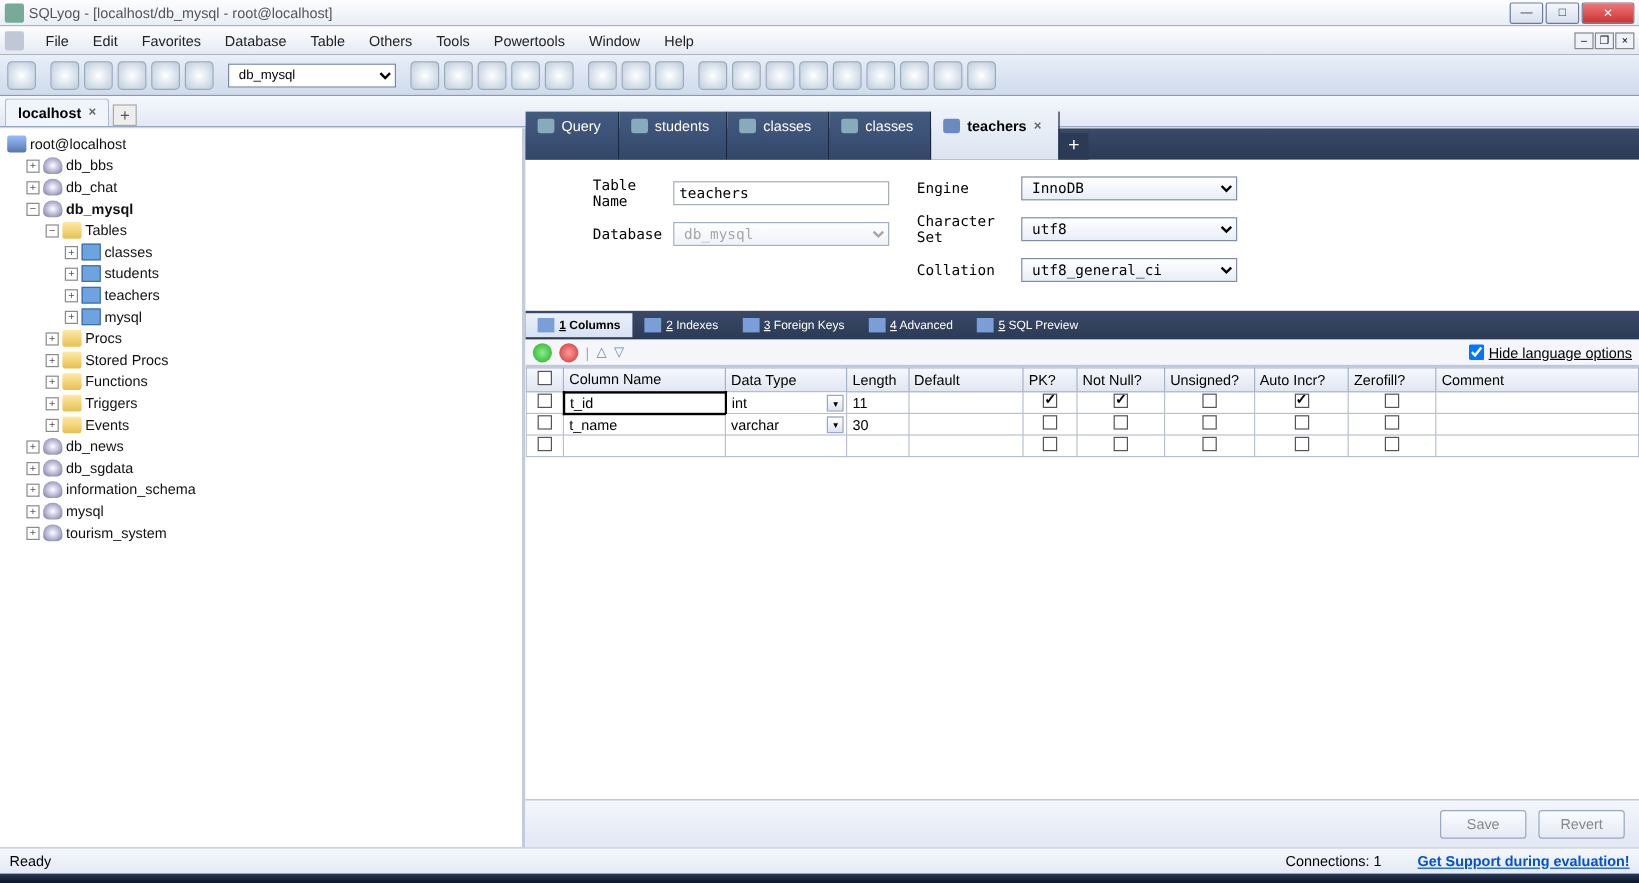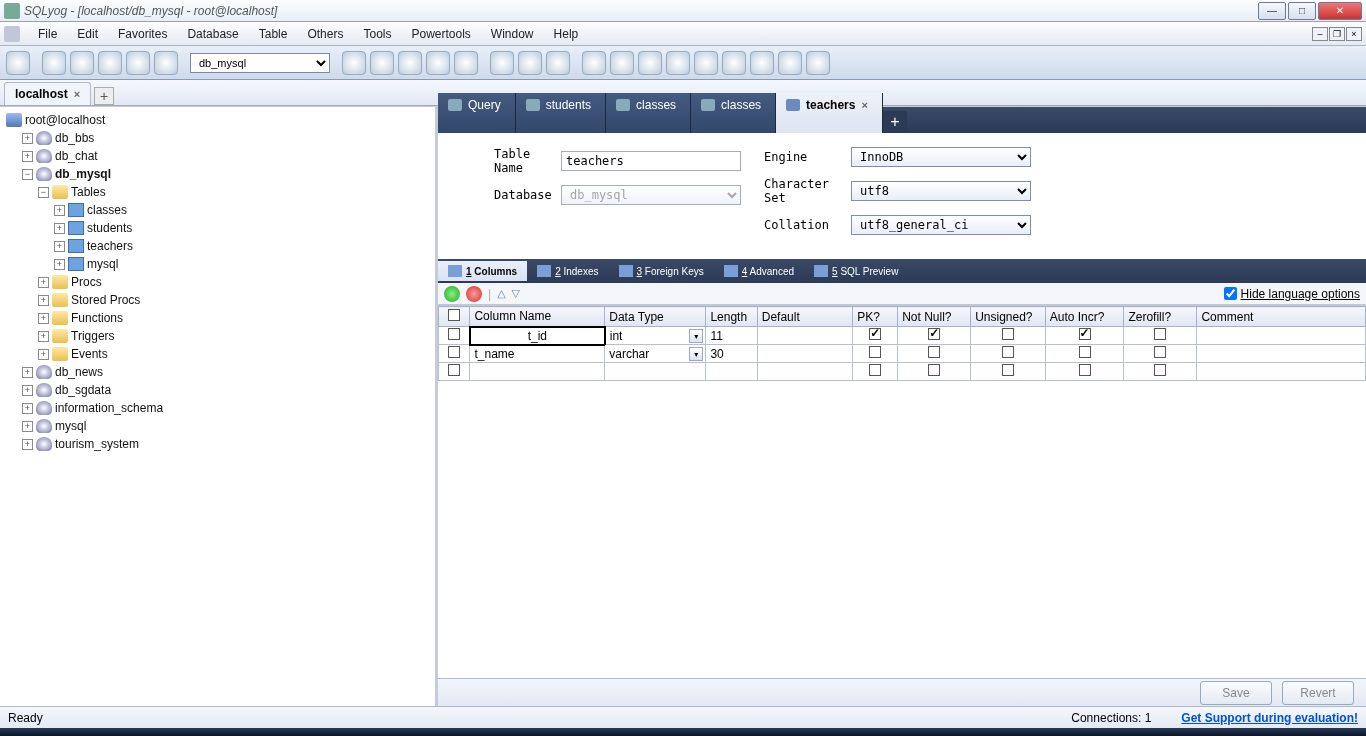--- a/index.html
+++ b/index.html
@@ -1,21 +1,21 @@
 <!DOCTYPE html>
 <html><head>
 <meta charset="utf-8">
 <style>
 * { box-sizing: border-box; margin: 0; padding: 0; font-family: "Microsoft YaHei", Tahoma, sans-serif; }
 body { font-size: 12px; background: #fff; overflow: hidden; }
 
 
 .titlebar { height: 22px; background: linear-gradient(#fdfdfe,#e8eef7); display: flex; align-items: center; padding: 0 4px; border-bottom: 1px solid #a0a0a0; }
 .titlebar .app-icon { width: 16px; height: 16px; background: #7a9; border-radius: 2px; margin-right: 4px; }
-.titlebar .title-text { flex: 1; color: #555; font-style: italic; }
+.titlebar .title-text { flex: 1; color: #555; }
 .winbtns { display: flex; gap: 2px; }
 .winbtn { width: 28px; height: 18px; background: linear-gradient(#f5f7fb,#d8e0ee); border: 1px solid #6a7a9a; border-radius: 2px; display:flex; align-items:center; justify-content:center; font-size:10px; color:#333;}
 .winbtn.close { background: linear-gradient(#e77,#c33); color:#fff; width:44px;}
 
 
 .menubar { height: 24px; background: linear-gradient(#fdfdfe,#e4eaf4); display: flex; align-items: center; padding: 0 4px; border-bottom: 1px solid #b0b6c0; }
 .menubar .wicon { width:16px;height:16px;background:#c0c8d8;border-radius:2px;margin-right:8px;}
 .menubar .menu-item { padding: 3px 10px; color: #222; cursor: default; }
 .menubar .mdi-btns { margin-left:auto; display:flex; gap:1px; }
 .menubar .mdi-btn { width:16px; height:14px; border:1px solid #888; background:#eef2fa; font-size:9px; display:flex;align-items:center;justify-content:center;}
@@ -82,26 +82,26 @@
 
 
 .grid { border-collapse:collapse; width:100%; font-family:"SimSun",monospace; font-size:12px;}
 .grid th { background:linear-gradient(#f5f7fc,#e0e6f2); border:1px solid #a8b2c6; padding:2px 4px; text-align:left; font-weight:normal; height:18px;}
 .grid td { border:1px solid #b8c0d0; padding:1px 4px; height:17px; background:#fff;}
 .grid .chkcell{text-align:center;width:28px;}
 .grid .chk{width:12px;height:12px;border:1px solid #555;display:inline-block;background:#fff;position:relative;}
 .grid .chk.checked::after{content:"✓";position:absolute;top:-3px;left:0;font-size:12px;font-weight:bold;}
 .grid .ddcell{position:relative;}
 .grid .ddarrow{position:absolute;right:2px;top:2px;width:14px;height:14px;background:linear-gradient(#fff,#dce4f2);border:1px solid #9aa8c0;font-size:8px;display:flex;align-items:center;justify-content:center;}
-.grid td.selcell { border:2px solid #000;text-align:center; }
+.grid td.selcell { border:2px solid #000; }
 
 .grid-wrap { flex:1; overflow:auto; background:#fff; border-top:1px solid #c0c8d8;}
 
 
-.panel-footer { height:28px; background:linear-gradient(#f3f6fb,#e2e8f4); display:flex; align-items:center; justify-content:flex-end; padding:0 12px; gap:10px; border-top:1px solid #b0bace;}
+.panel-footer { height:40px; background:linear-gradient(#f3f6fb,#e2e8f4); display:flex; align-items:center; justify-content:flex-end; padding:0 12px; gap:10px; border-top:1px solid #b0bace;}
 .fbtn { width:72px; height:24px; background:linear-gradient(#fafcff,#e4eaf4); border:1px solid #9aa8c0; border-radius:3px; color:#888; font-size:12px;}
 
 
 .statusbar { height:22px; background:linear-gradient(#f4f7fc,#e4eaf4); border-top:1px solid #b0bace; display:flex; align-items:center; padding:0 8px; font-size:12px;}
 .statusbar .sright{margin-left:auto; display:flex; gap:30px; align-items:center;}
 .statusbar a { color:#0050d8; text-decoration:underline; font-weight:bold;}
 
 
 .taskbar { height:8px; background:linear-gradient(#2a3a56,#0a1428);}
 </style>

